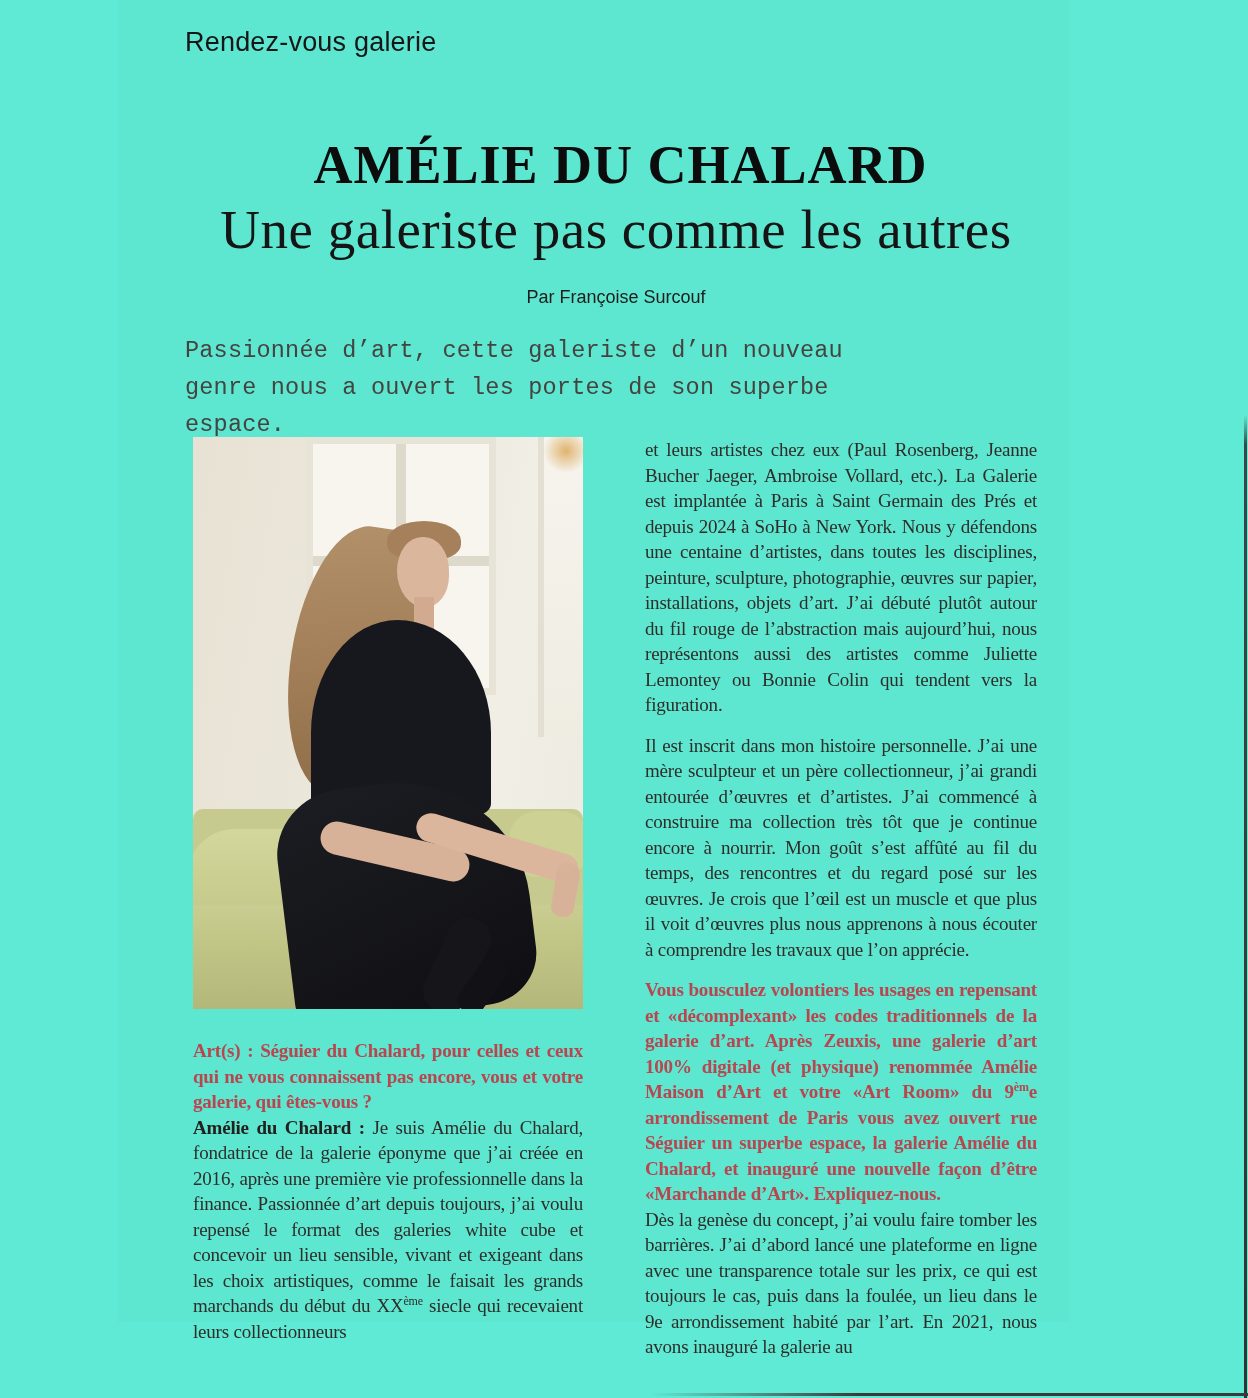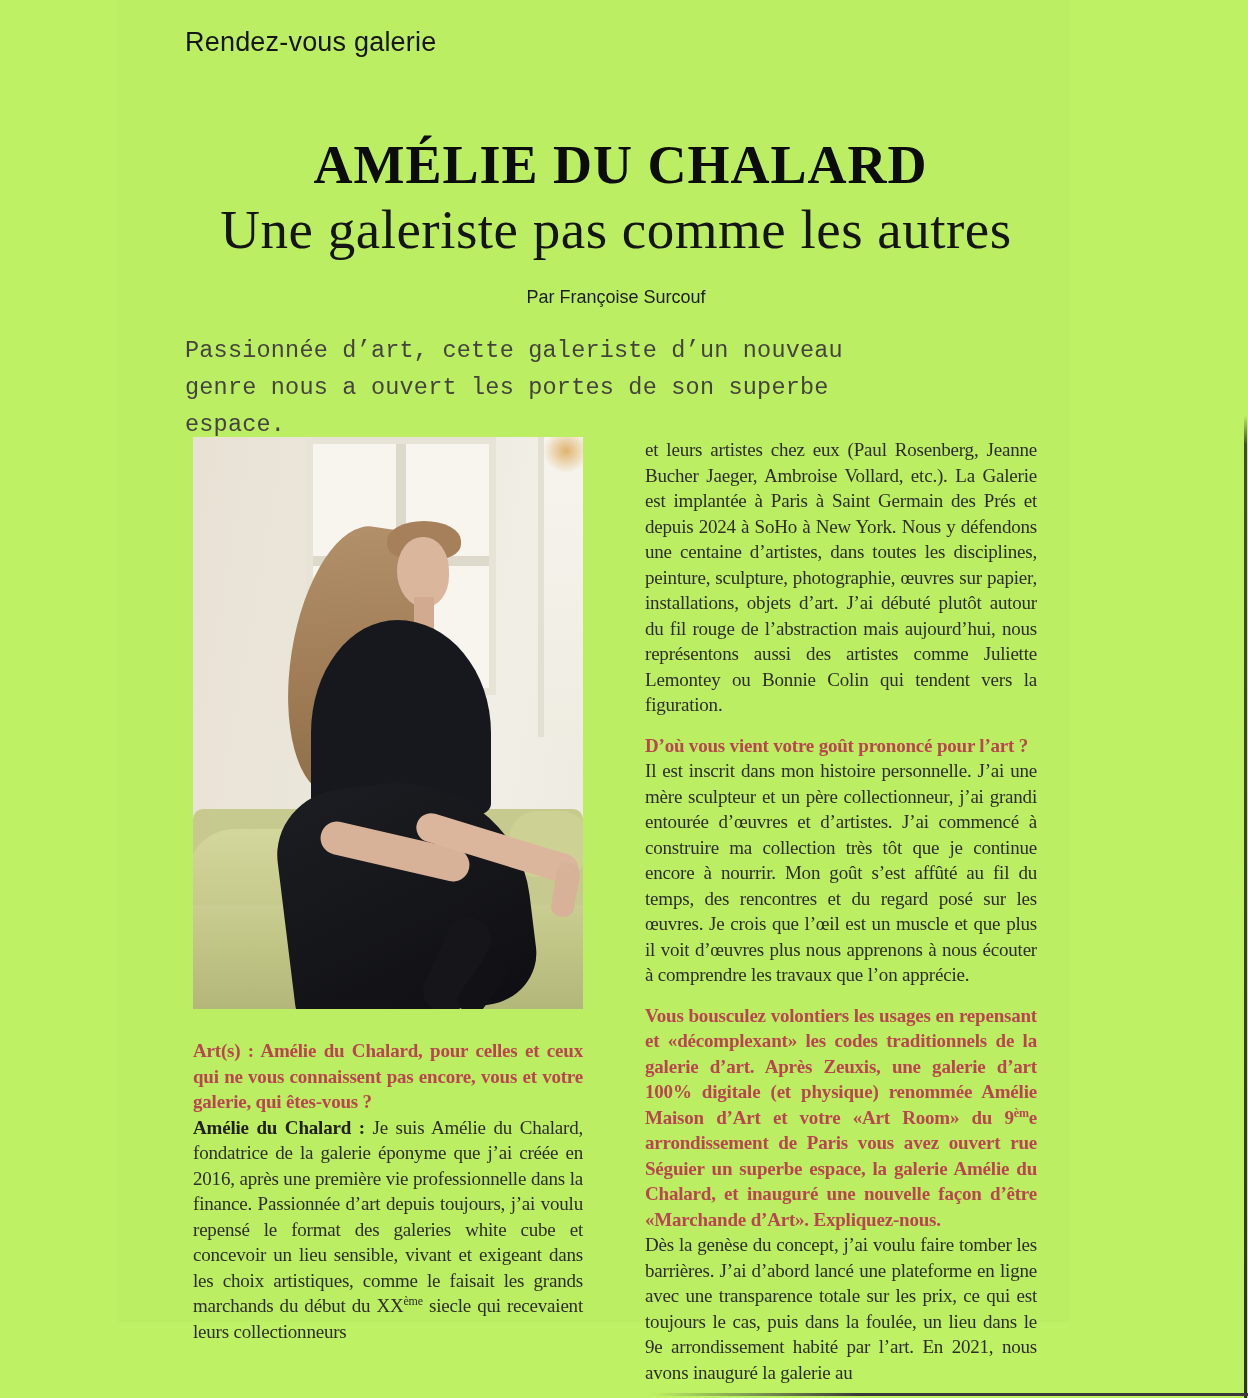--- a/index.html
+++ b/index.html
@@ -1,19 +1,19 @@
 <!DOCTYPE html>
 <html lang="fr"><head>
 <meta charset="utf-8">
 <style>
   html,body{margin:0;padding:0;background:#ffffff;}
   .page{
     position:relative;
     width:1248px;height:1398px;
-    background:#bef264;
+    background:#5eead4;
     overflow:hidden;
     font-family:"Liberation Serif","DejaVu Serif",serif;
     color:#2f2d29;
   }
   
   .scan-shade{position:absolute;left:118px;top:0;width:952px;height:1322px;background:rgba(70,70,70,0.02);}
   .scan-edge-right{position:absolute;right:1px;top:415px;bottom:0;width:3px;
     background:linear-gradient(to bottom,rgba(45,45,45,0),rgba(45,45,45,.85) 3%,#323232 100%);}
   .scan-edge-bottom{position:absolute;left:650px;right:0;bottom:2px;height:3px;
     background:linear-gradient(to right,rgba(55,55,55,0),#3a3a3a 35%);}
@@ -125,27 +125,26 @@
         <div class="ph-neck"></div>
         <div class="ph-torso"></div>
         <div class="ph-skirt"></div>
         <div class="ph-arm1"></div>
         <div class="ph-arm2"></div>
         <div class="ph-hand"></div>
         <div class="ph-leg"></div>
         <div class="ph-leg2"></div>
       </div>
 
-      <p class="q">Art(s) : Amélie du Chalard, pour celles et ceux qui ne vous connaissent pas encore, vous et votre galerie, qui êtes-vous ?</p>
+      <p class="q">Art(s) : Séguier du Chalard, pour celles et ceux qui ne vous connaissent pas encore, vous et votre galerie, qui êtes-vous ?</p>
       <p class="a"><b class="lead">Amélie du Chalard : </b><span>Je suis Amélie du Chalard, fondatrice de la galerie éponyme que j’ai créée en 2016, après une première vie professionnelle dans la finance. Passionnée d’art depuis toujours, j’ai voulu repensé le format des galeries white cube et concevoir un lieu sensible, vivant et exigeant dans les choix artistiques, comme le faisait les grands marchands du début du XX<sup>ème</sup> siecle qui recevaient leurs collectionneurs</span></p>
     </div>
 
     <div class="col col-right">
       <p class="a sp-after">et leurs artistes chez eux (Paul Rosenberg, Jeanne Bucher Jaeger, Ambroise Vollard, etc.). La Galerie est implantée à Paris à Saint Germain des Prés et depuis 2024 à SoHo à New York. Nous y défendons une centaine d’artistes, dans toutes les disciplines, peinture, sculpture, photographie, œuvres sur papier, installations, objets d’art. J’ai débuté plutôt autour du fil rouge de l’abstraction mais aujourd’hui, nous représentons aussi des artistes comme Juliette Lemontey ou Bonnie Colin qui tendent vers la figuration.</p>
-      <p class="q">D’où vous vient votre goût prononcé pour l’art ?</p>
       <p class="a sp-after">Il est inscrit dans mon histoire personnelle. J’ai une mère sculpteur et un père collectionneur, j’ai grandi entourée d’œuvres et d’artistes. J’ai commencé à construire ma collection très tôt que je continue encore à nourrir. Mon goût s’est affûté au fil du temps, des rencontres et du regard posé sur les œuvres. Je crois que l’œil est un muscle et que plus il voit d’œuvres plus nous apprenons à nous écouter à comprendre les travaux que l’on apprécie.</p>
       <p class="q">Vous bousculez volontiers les usages en repensant et «décomplexant» les codes traditionnels de la galerie d’art. Après Zeuxis, une galerie d’art 100% digitale (et physique) renommée Amélie Maison d’Art et votre «Art Room» du 9<sup>èm</sup>e arrondissement de Paris vous avez ouvert rue Séguier un superbe espace, la galerie Amélie du Chalard, et inauguré une nouvelle façon d’être «Marchande d’Art». Expliquez-nous.</p>
       <p class="a">Dès la genèse du concept, j’ai voulu faire tomber les barrières. J’ai d’abord lancé une plateforme en ligne avec une transparence totale sur les prix, ce qui est toujours le cas, puis dans la foulée, un lieu dans le 9e arrondissement habité par l’art. En 2021, nous avons inauguré la galerie au</p>
     </div>
 
   </div>
 
   <div class="scan-edge-right"></div>
   <div class="scan-edge-bottom"></div>
 </div>

